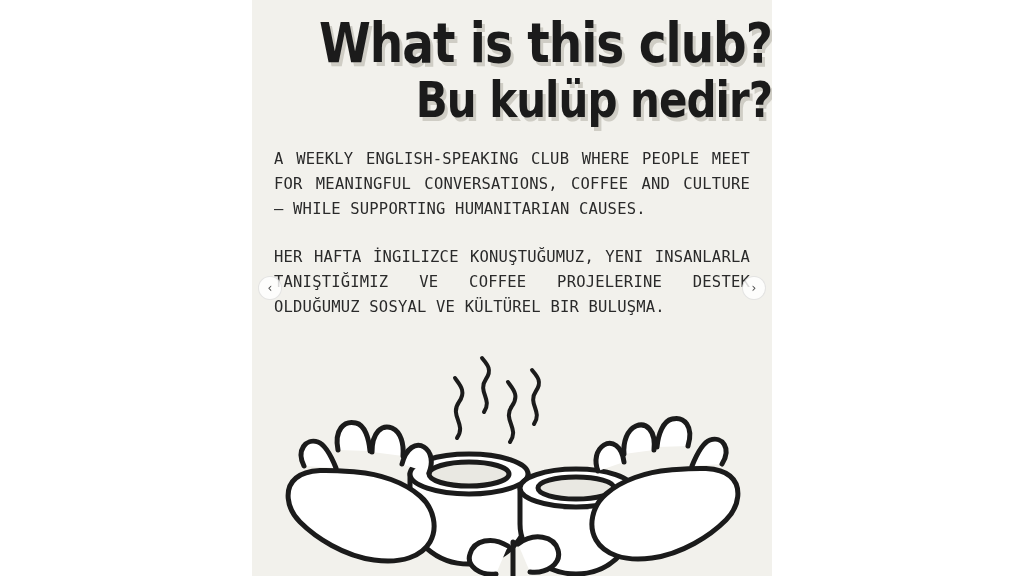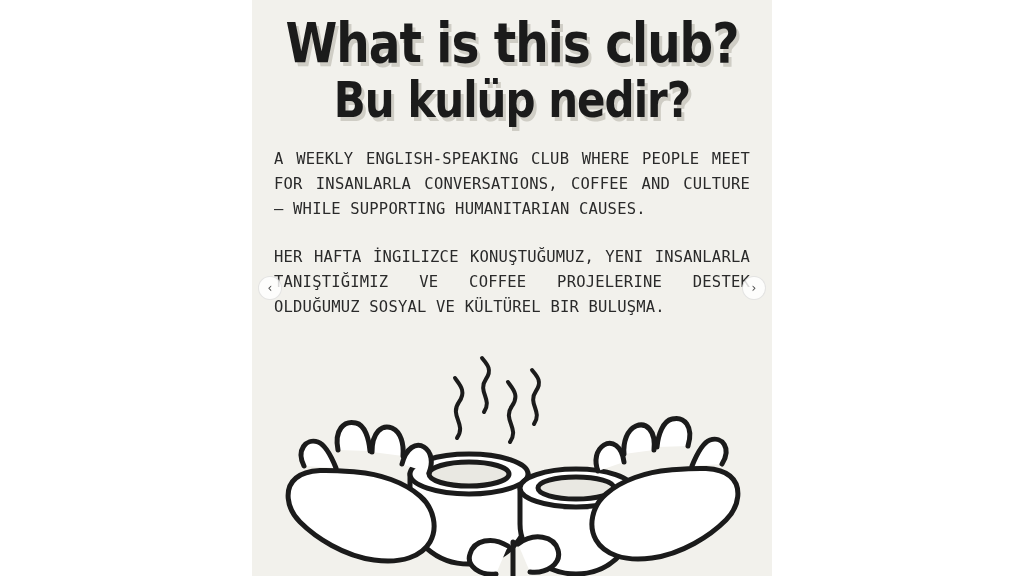--- a/index.html
+++ b/index.html
@@ -33,21 +33,21 @@
     flex: 0 0 auto;
     width: 520px;
     height: 576px;
     background: #f2f1ec;
     overflow: hidden;
   }
 
   
   .headline {
     padding: 10px 0 0 0;
-    text-align: center;
+    text-align: right;
     user-select: none;
   }
 
   .headline-line {
     font-family: "DejaVu Sans", sans-serif;
     font-weight: bold;
     color: #1b1b1b;
     letter-spacing: -1px;
     line-height: 0.98;
     transform: scaleY(1.18);
@@ -126,21 +126,21 @@
   <div class="side-pad"></div>
 
   <div class="post">
 
     <div class="headline">
       <div class="headline-line l1">What is this club?</div>
       <div class="headline-line l2">Bu kulüp nedir?</div>
     </div>
 
     <div class="body-copy">
-      <p class="para">A WEEKLY ENGLISH-SPEAKING CLUB WHERE PEOPLE MEET FOR INSANLARLA CONVERSATIONS, COFFEE AND CULTURE — WHILE SUPPORTING HUMANITARIAN CAUSES.</p>
+      <p class="para">A WEEKLY ENGLISH-SPEAKING CLUB WHERE PEOPLE MEET FOR MEANINGFUL CONVERSATIONS, COFFEE AND CULTURE — WHILE SUPPORTING HUMANITARIAN CAUSES.</p>
       <p class="para">HER HAFTA İNGILIZCE KONUŞTUĞUMUZ, YENI INSANLARLA TANIŞTIĞIMIZ VE COFFEE PROJELERINE DESTEK OLDUĞUMUZ SOSYAL VE KÜLTÜREL BIR BULUŞMA.</p>
     </div>
 
     <svg class="illustration" viewBox="0 0 520 230">
 
       <g fill="none" stroke="#1b1b1b" stroke-width="4" stroke-linecap="round">
         <path d="M205 92 c10 -14 -8 -22 2 -36 c8 -11 0 -18 -4 -24"></path>
         <path d="M232 66 c9 -13 -7 -20 2 -33 c7 -10 0 -16 -4 -21"></path>
         <path d="M258 96 c10 -14 -8 -22 2 -36 c8 -11 0 -18 -4 -24"></path>
         <path d="M282 78 c9 -13 -7 -20 2 -33 c7 -10 0 -16 -4 -21"></path>

